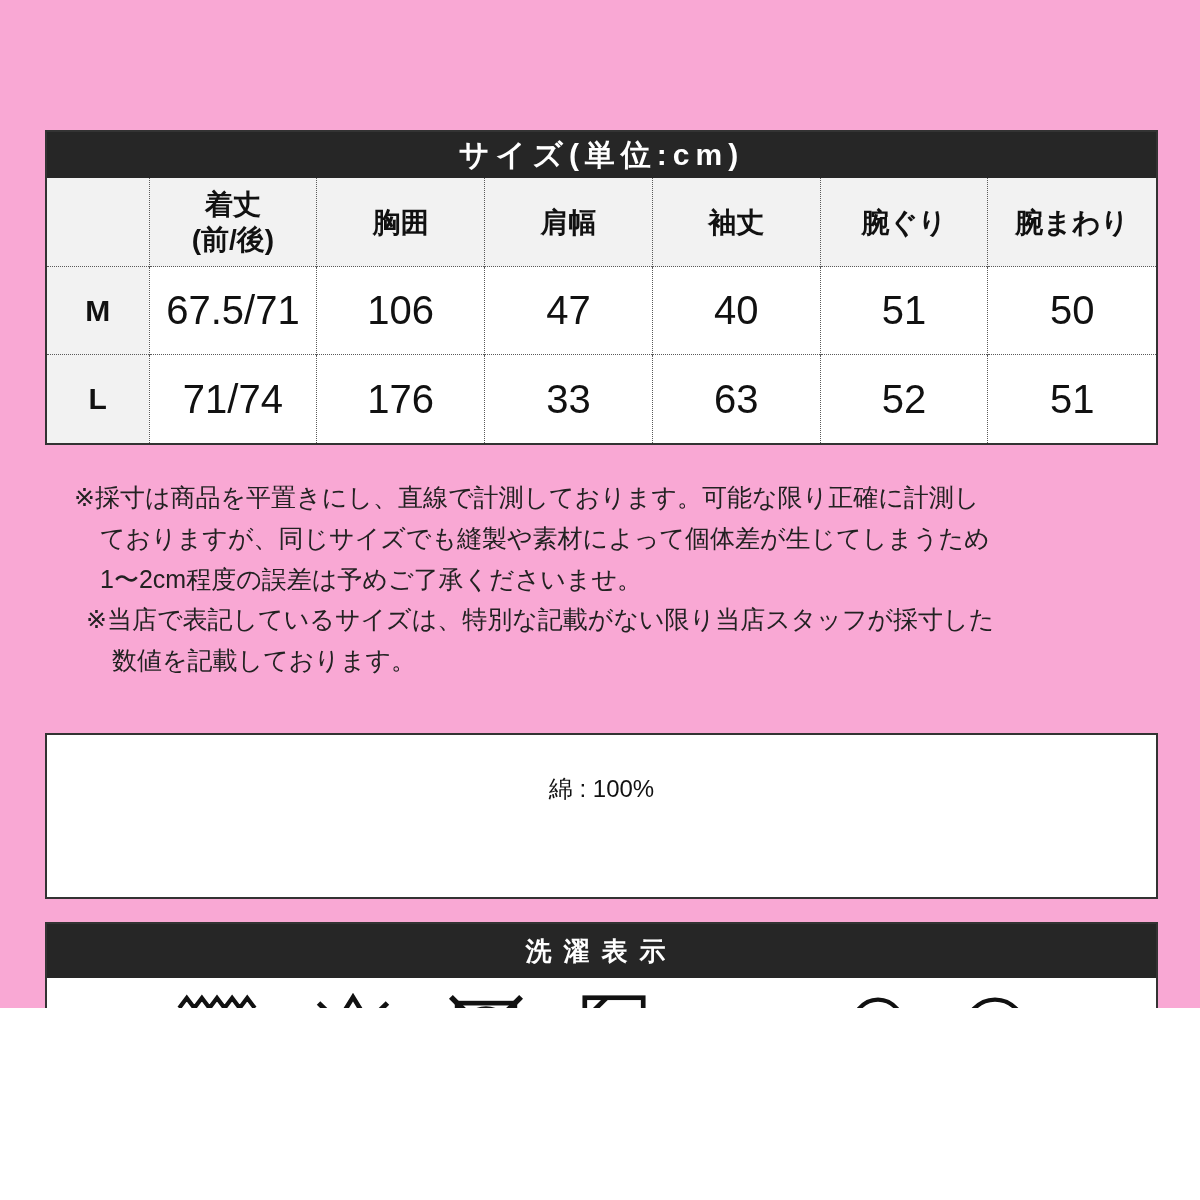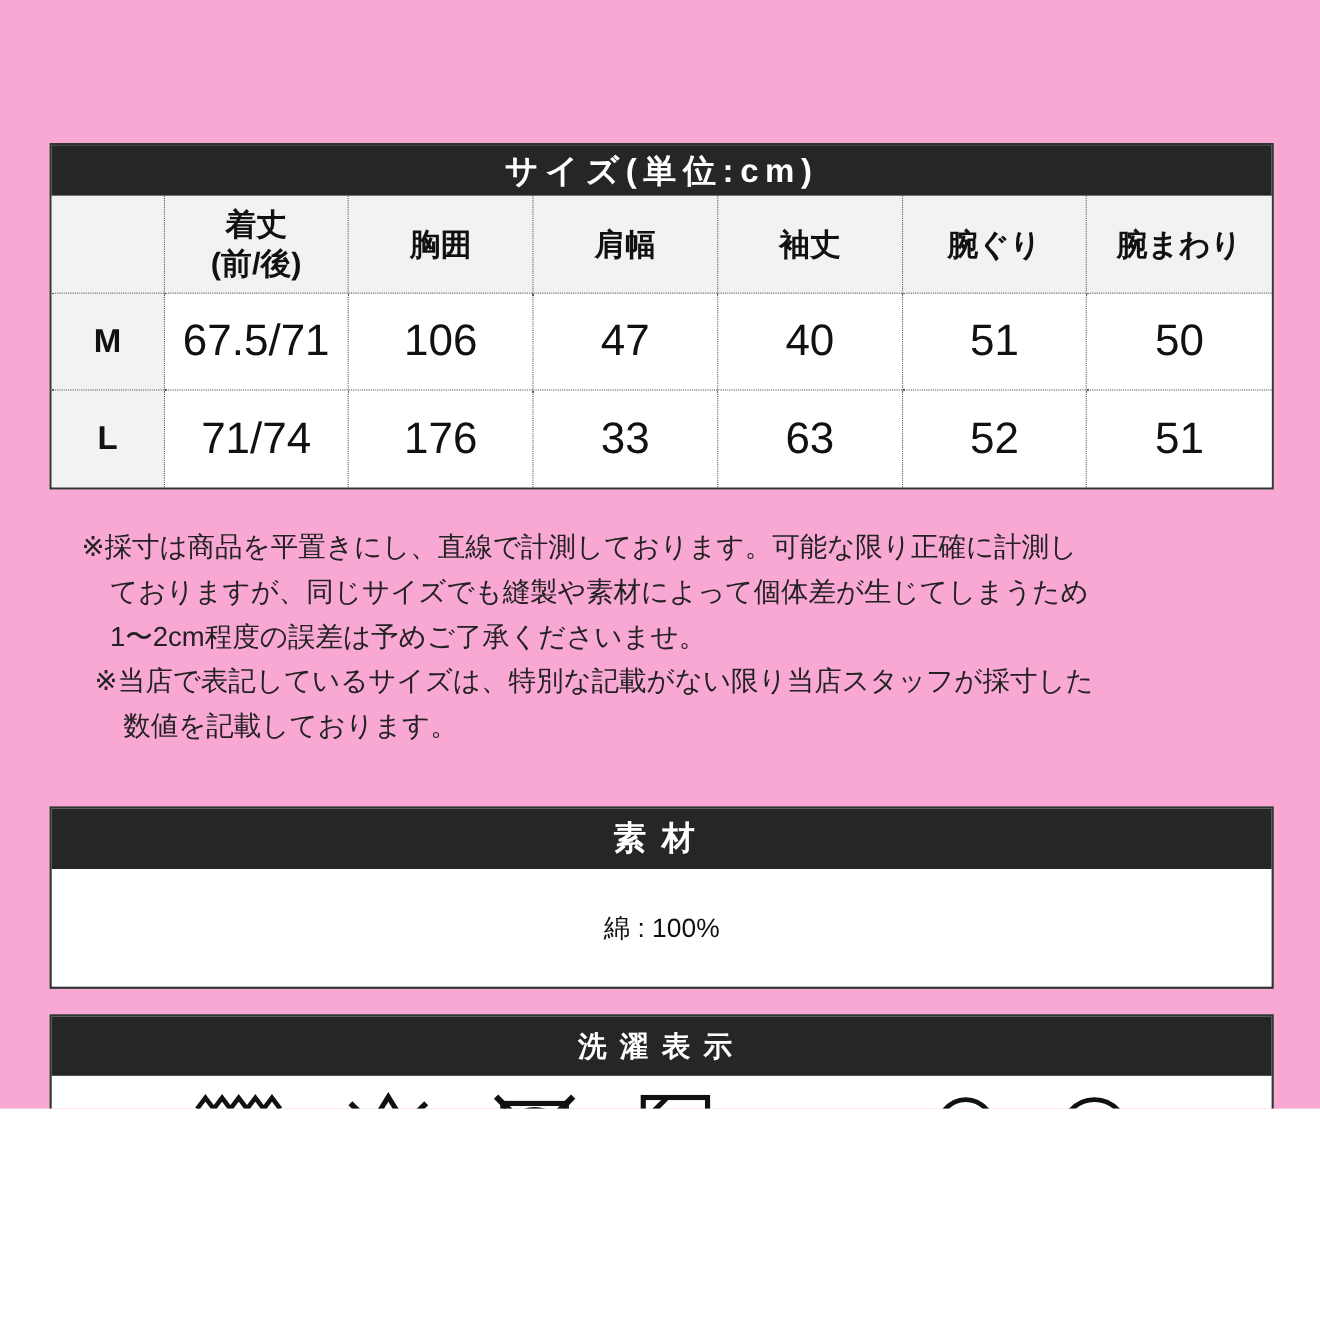--- a/index.html
+++ b/index.html
@@ -108,23 +108,20 @@
     </table>
   </section>
 
   <p class="note note-1">※採寸は商品を平置きにし、直線で計測しております。可能な限り正確に計測し
 ておりますが、同じサイズでも縫製や素材によって個体差が生じてしまうため
 1〜2cm程度の誤差は予めご了承くださいませ。</p>
   <p class="note note-2">※当店で表記しているサイズは、特別な記載がない限り当店スタッフが採寸した
 数値を記載しております。</p>
 
   <section class="boxed material-section">
-    <div class="title-bar">
-      <span>素材</span>
-    </div>
     <div class="material-value">綿 : 100%</div>
   </section>
 
   <section class="boxed care-section">
     <div class="title-bar">
       <span>洗濯表示</span>
     </div>
     <div class="symbols-row">
 
       <svg class="care-sym" width="84" height="80" viewBox="0 0 100 95">

